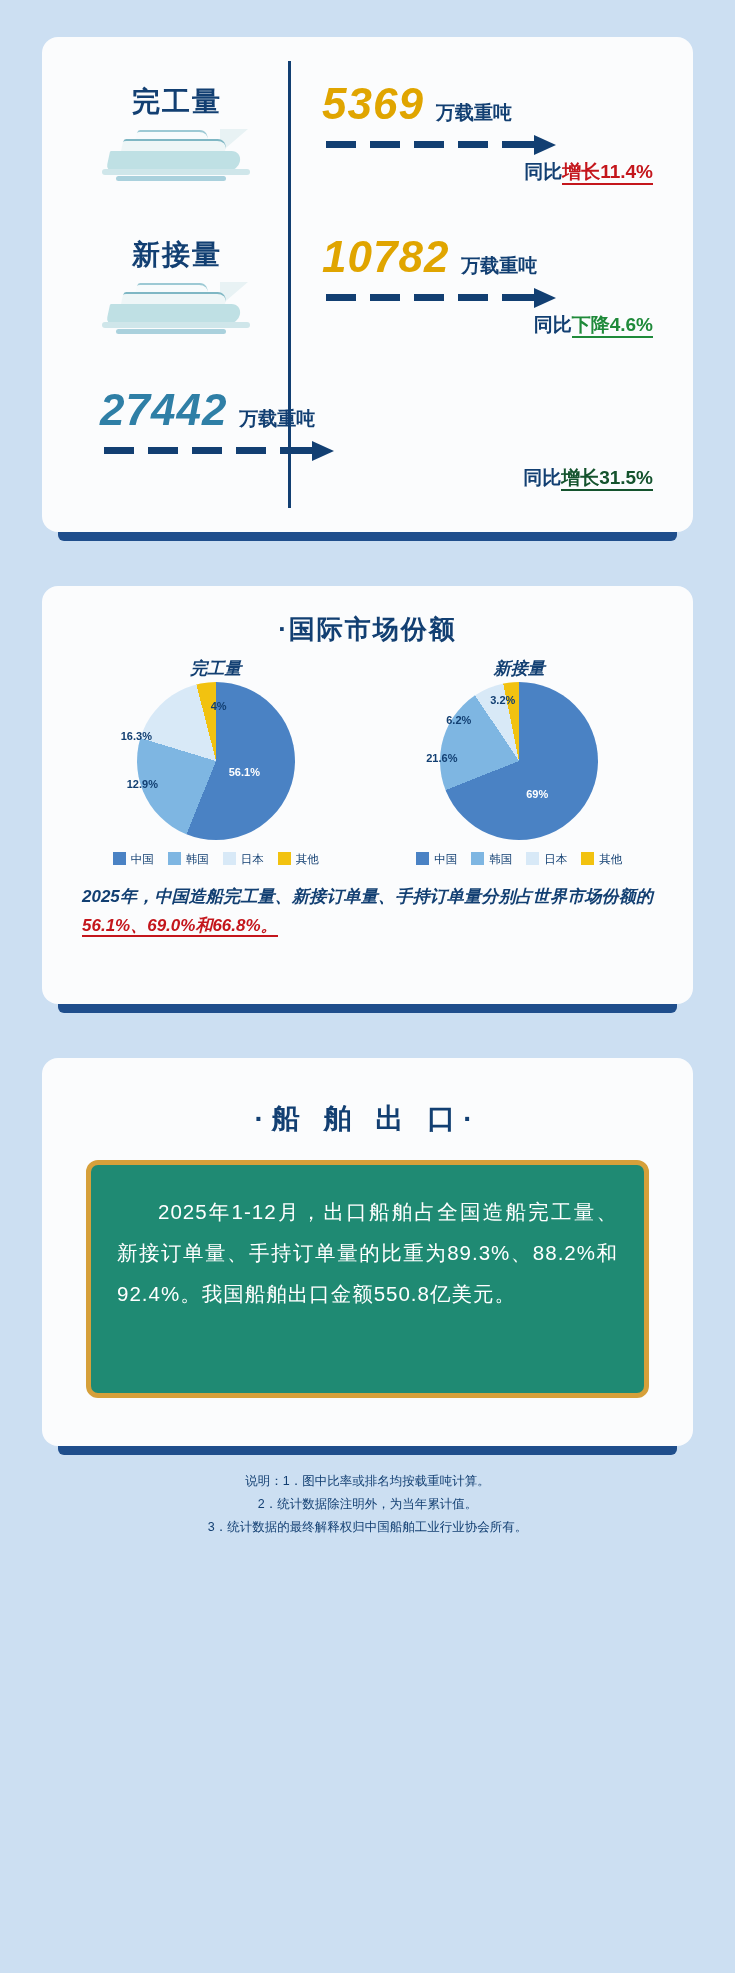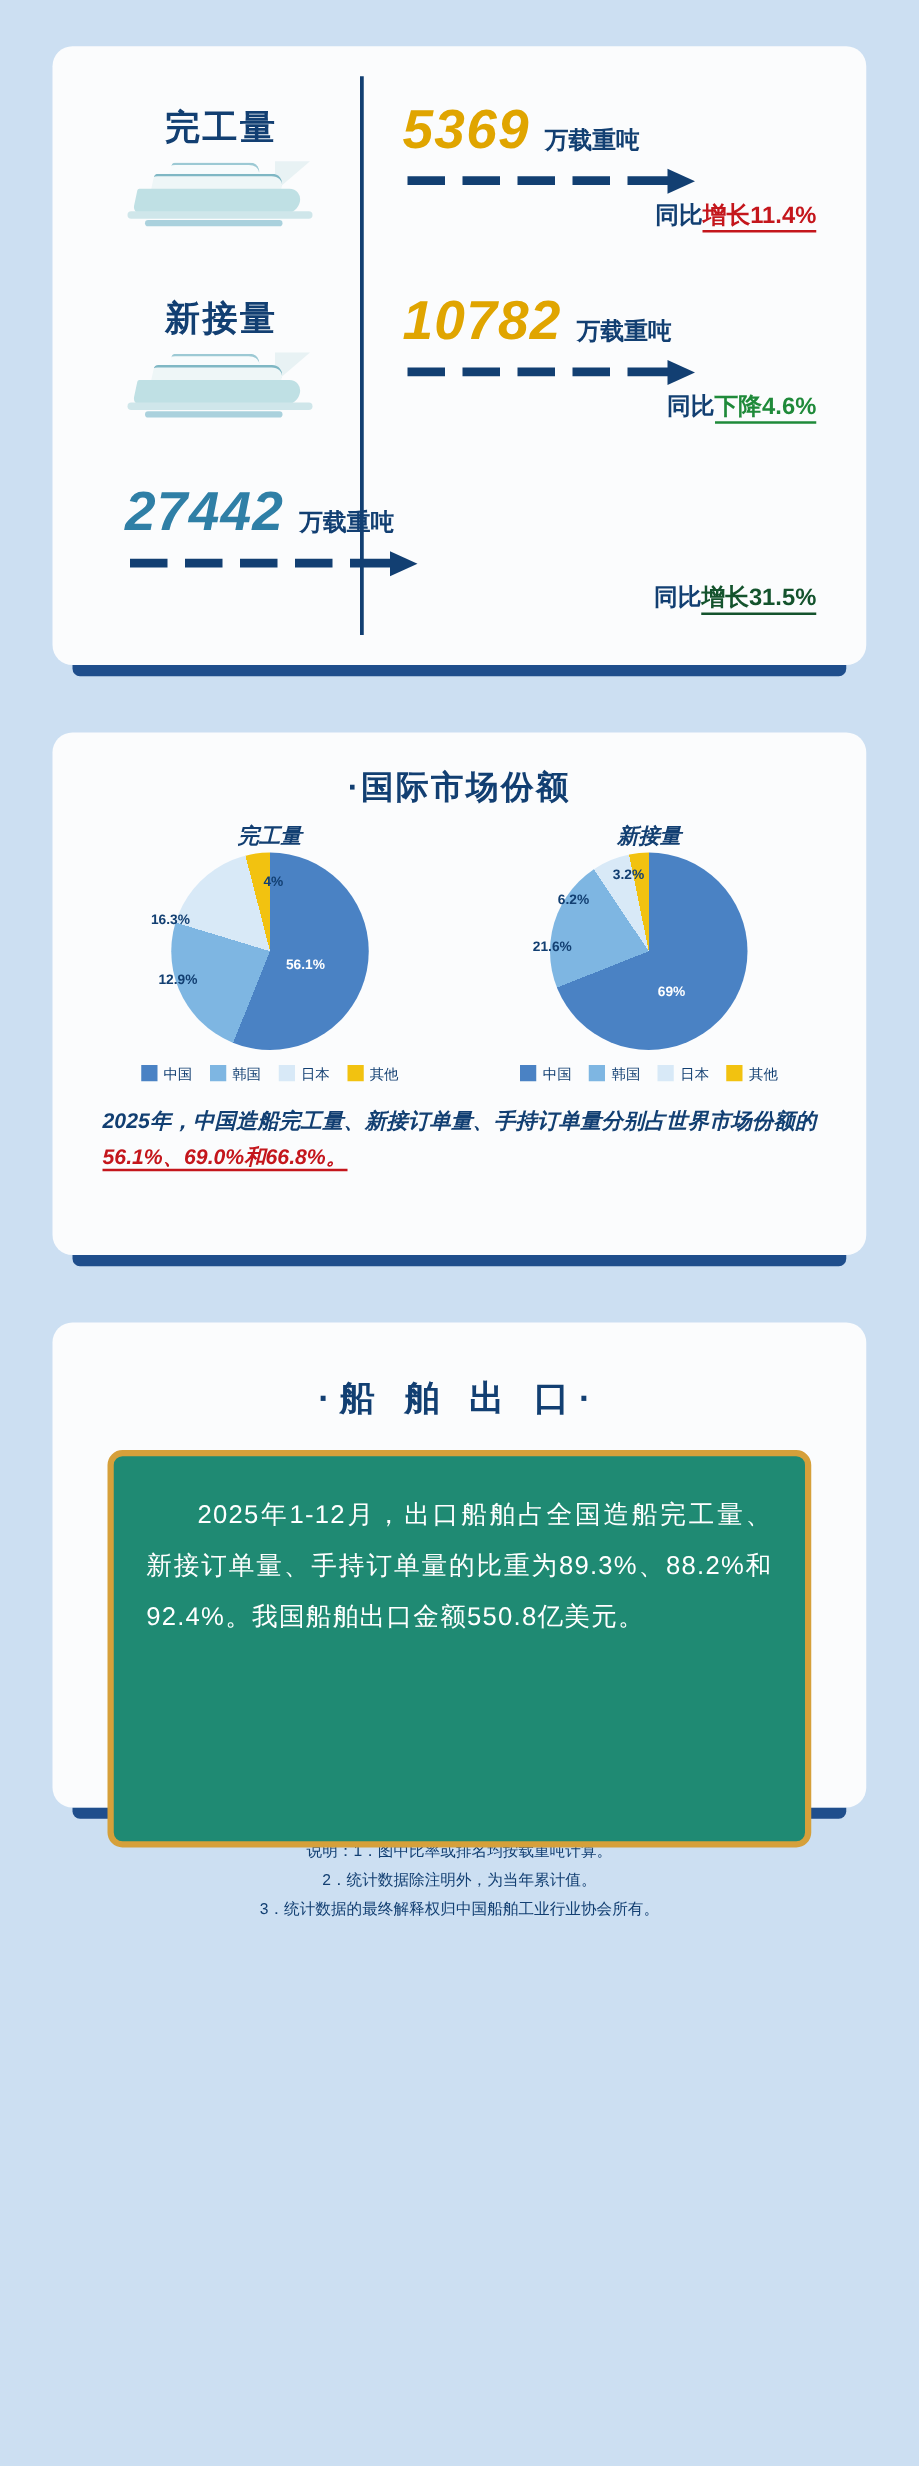--- a/index.html
+++ b/index.html
@@ -298,21 +298,21 @@
     letter-spacing: 8px;
     margin: 12px 0 22px;
   }
   .export-box {
     margin: 0 14px;
     border: 5px solid #d6a03a;
     border-radius: 12px;
     background: #1f8a73;
     padding: 26px 26px;
     box-sizing: border-box;
-    height: 318px;
+    height: 238px;
   }
   .export-text {
     color: #ffffff;
     font-size: 20.5px;
     line-height: 2;
     text-align: justify;
     text-indent: 2em;
     letter-spacing: 1px;
   }
 

